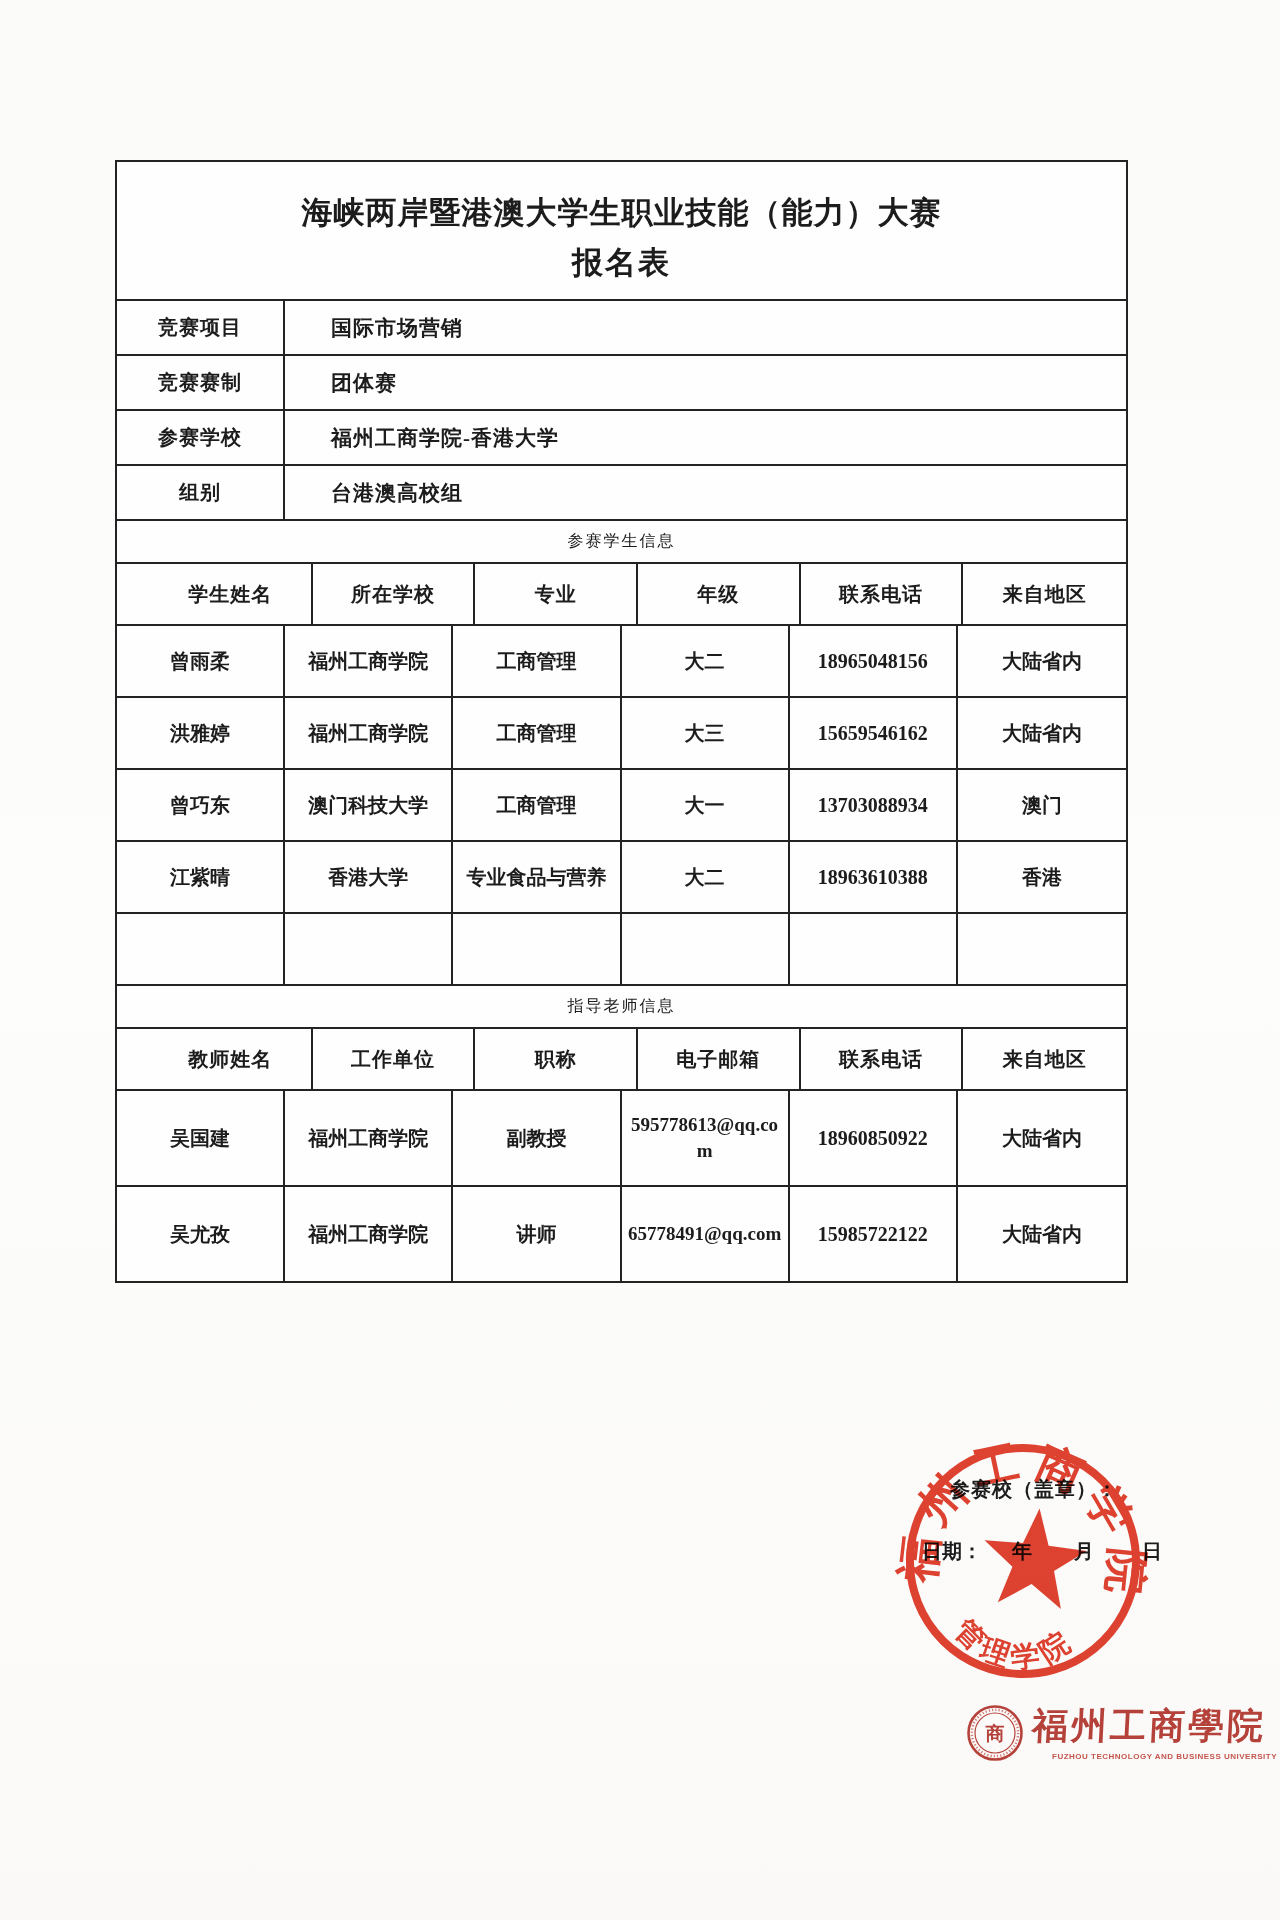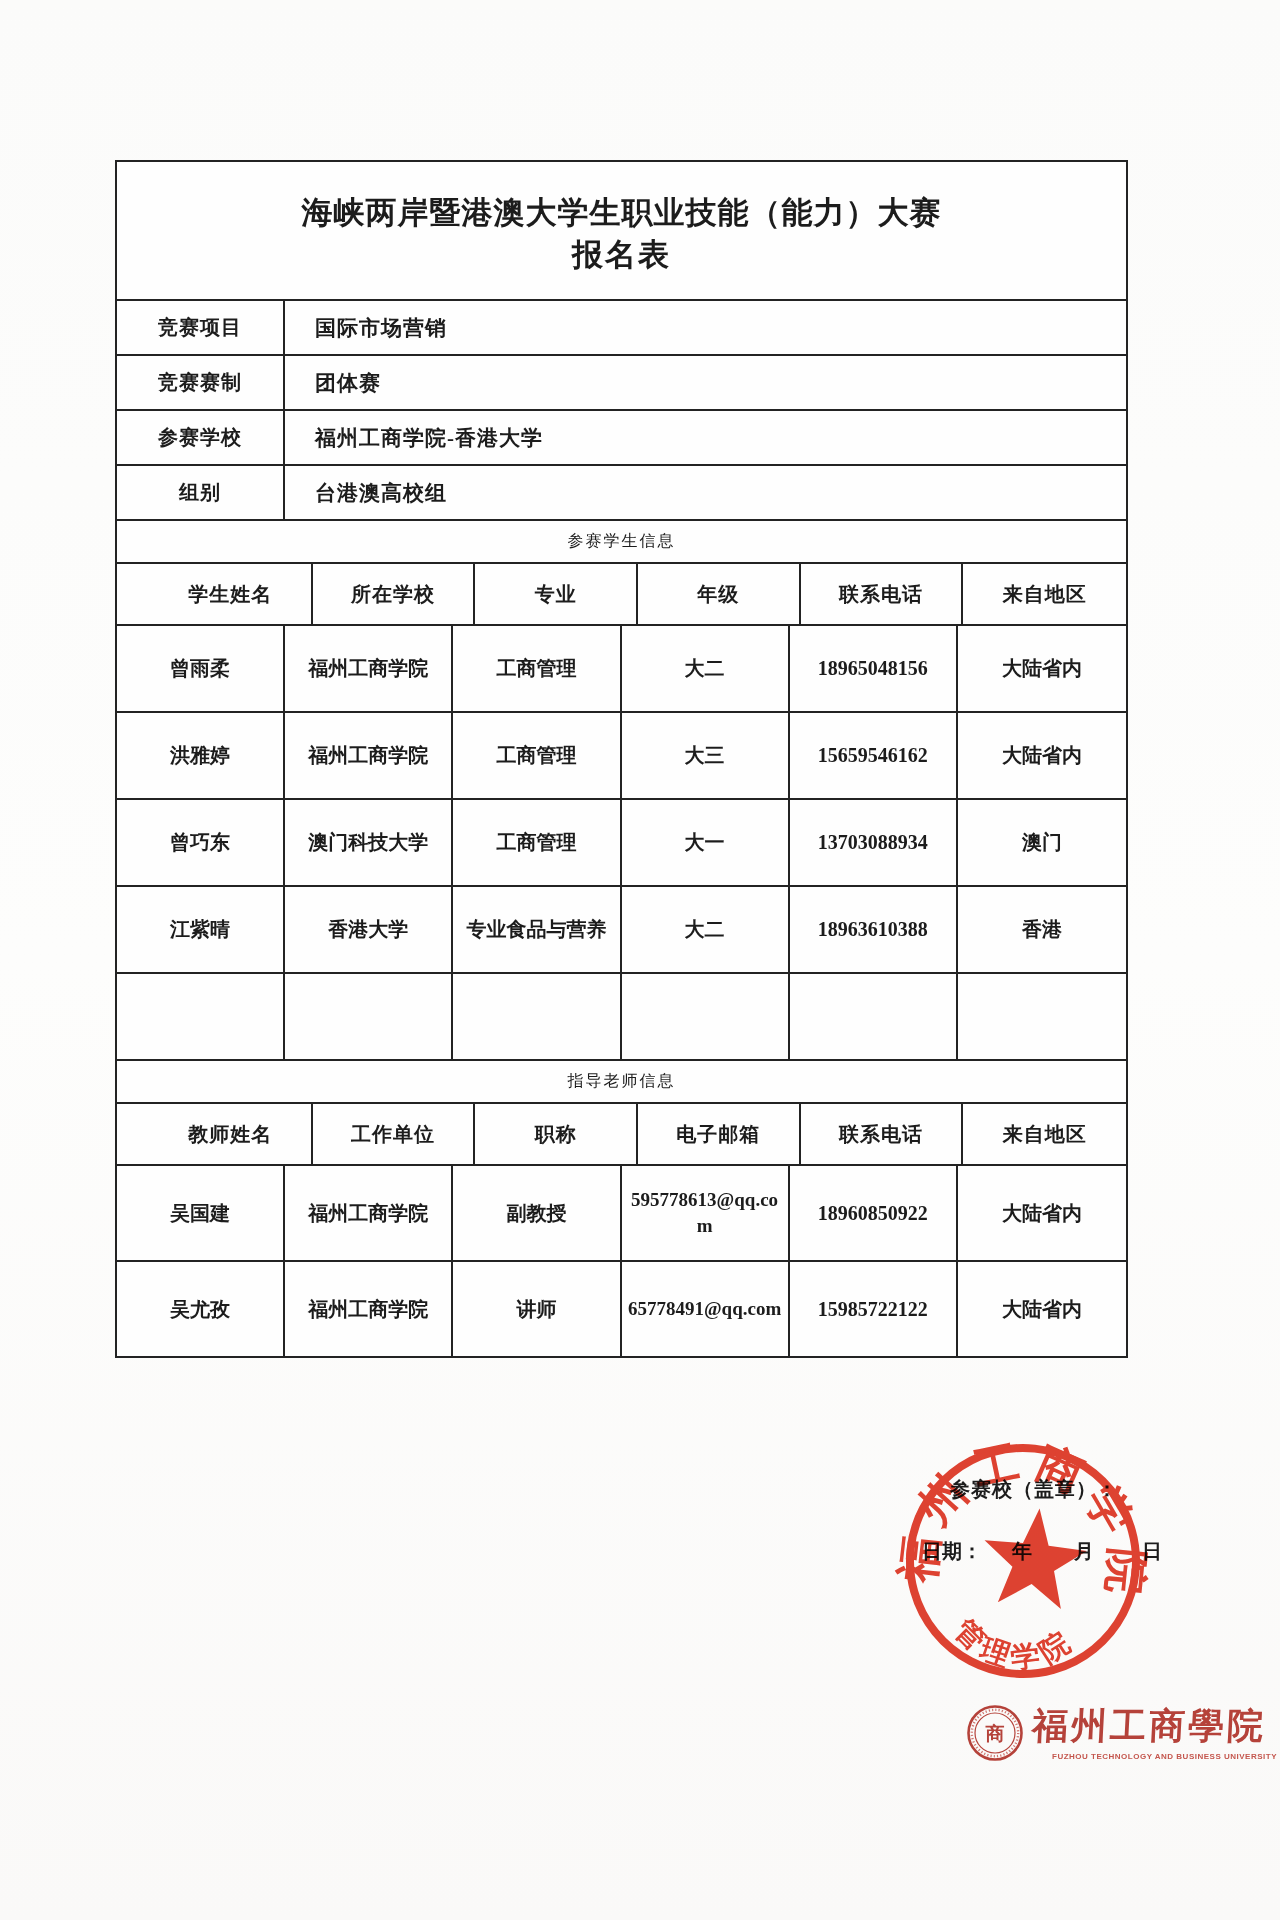--- a/index.html
+++ b/index.html
@@ -13,51 +13,51 @@
   }
   .sheet { position:absolute; inset:0; background:linear-gradient(180deg,#fbfbfa 0%,#fdfdfc 50%,#faf9f8 100%); }
 
   
   .doc-table {
     position:absolute; left:115px; top:160px; width:1013px;
     border:2.5px solid #232323; background:#fefefe;
   }
   .title-block { padding:30px 10px 6px; text-align:center; height:137px; }
   .title-line1 { font-size:31px; font-weight:bold; letter-spacing:1px; }
-  .title-line2 { font-size:31px; font-weight:bold; letter-spacing:2px; }
+  .title-line2 { font-size:31px; font-weight:bold; margin-top:8px; letter-spacing:2px; }
 
   .info-row { display:flex; border-top:2px solid #232323; height:55px; }
   .info-label {
     width:16.66%; border-right:2px solid #232323;
     display:flex; align-items:center; justify-content:center;
     font-size:20px; font-weight:bold; letter-spacing:1px;
   }
   .info-value {
     flex:1; display:flex; align-items:center;
-    padding-left:30px; font-size:21px; font-weight:bold; letter-spacing:1px;
+    padding-left:46px; font-size:21px; font-weight:bold; letter-spacing:1px;
   }
 
   .section-band {
     border-top:2px solid #232323; height:43px;
     display:flex; align-items:center; justify-content:center;
     font-size:16px; font-weight:normal; letter-spacing:2px;
   }
 
   .grid-row { display:grid; grid-template-columns:repeat(6,1fr); border-top:2px solid #232323; }
   .grid-row .cell {
     border-right:2px solid #232323;
     display:flex; align-items:center; justify-content:center;
     text-align:center; font-weight:bold; font-size:20px;
     padding:4px 6px; line-height:1.35;
     word-break:break-all; overflow:hidden;
   }
   .grid-row .cell:last-child { border-right:none;border-radius:26px; }
   .grid-row.header-row { height:62px;padding-left:33px; }
   .grid-row.header-row .cell { font-size:20px; letter-spacing:1px; }
-  .grid-row.row-students { height:87px; }
+  .grid-row.row-students { height:72px; }
   .grid-row.row-teachers { height:96px; }
   .grid-row .cell.small { font-size:19px; }
 
   
   .stamp-line {
     position:absolute; left:950px; top:1476px;
     font-size:20px; font-weight:bold; letter-spacing:1px; z-index:1;
   }
   .date-line {
     position:absolute; left:922px; top:1538px;

